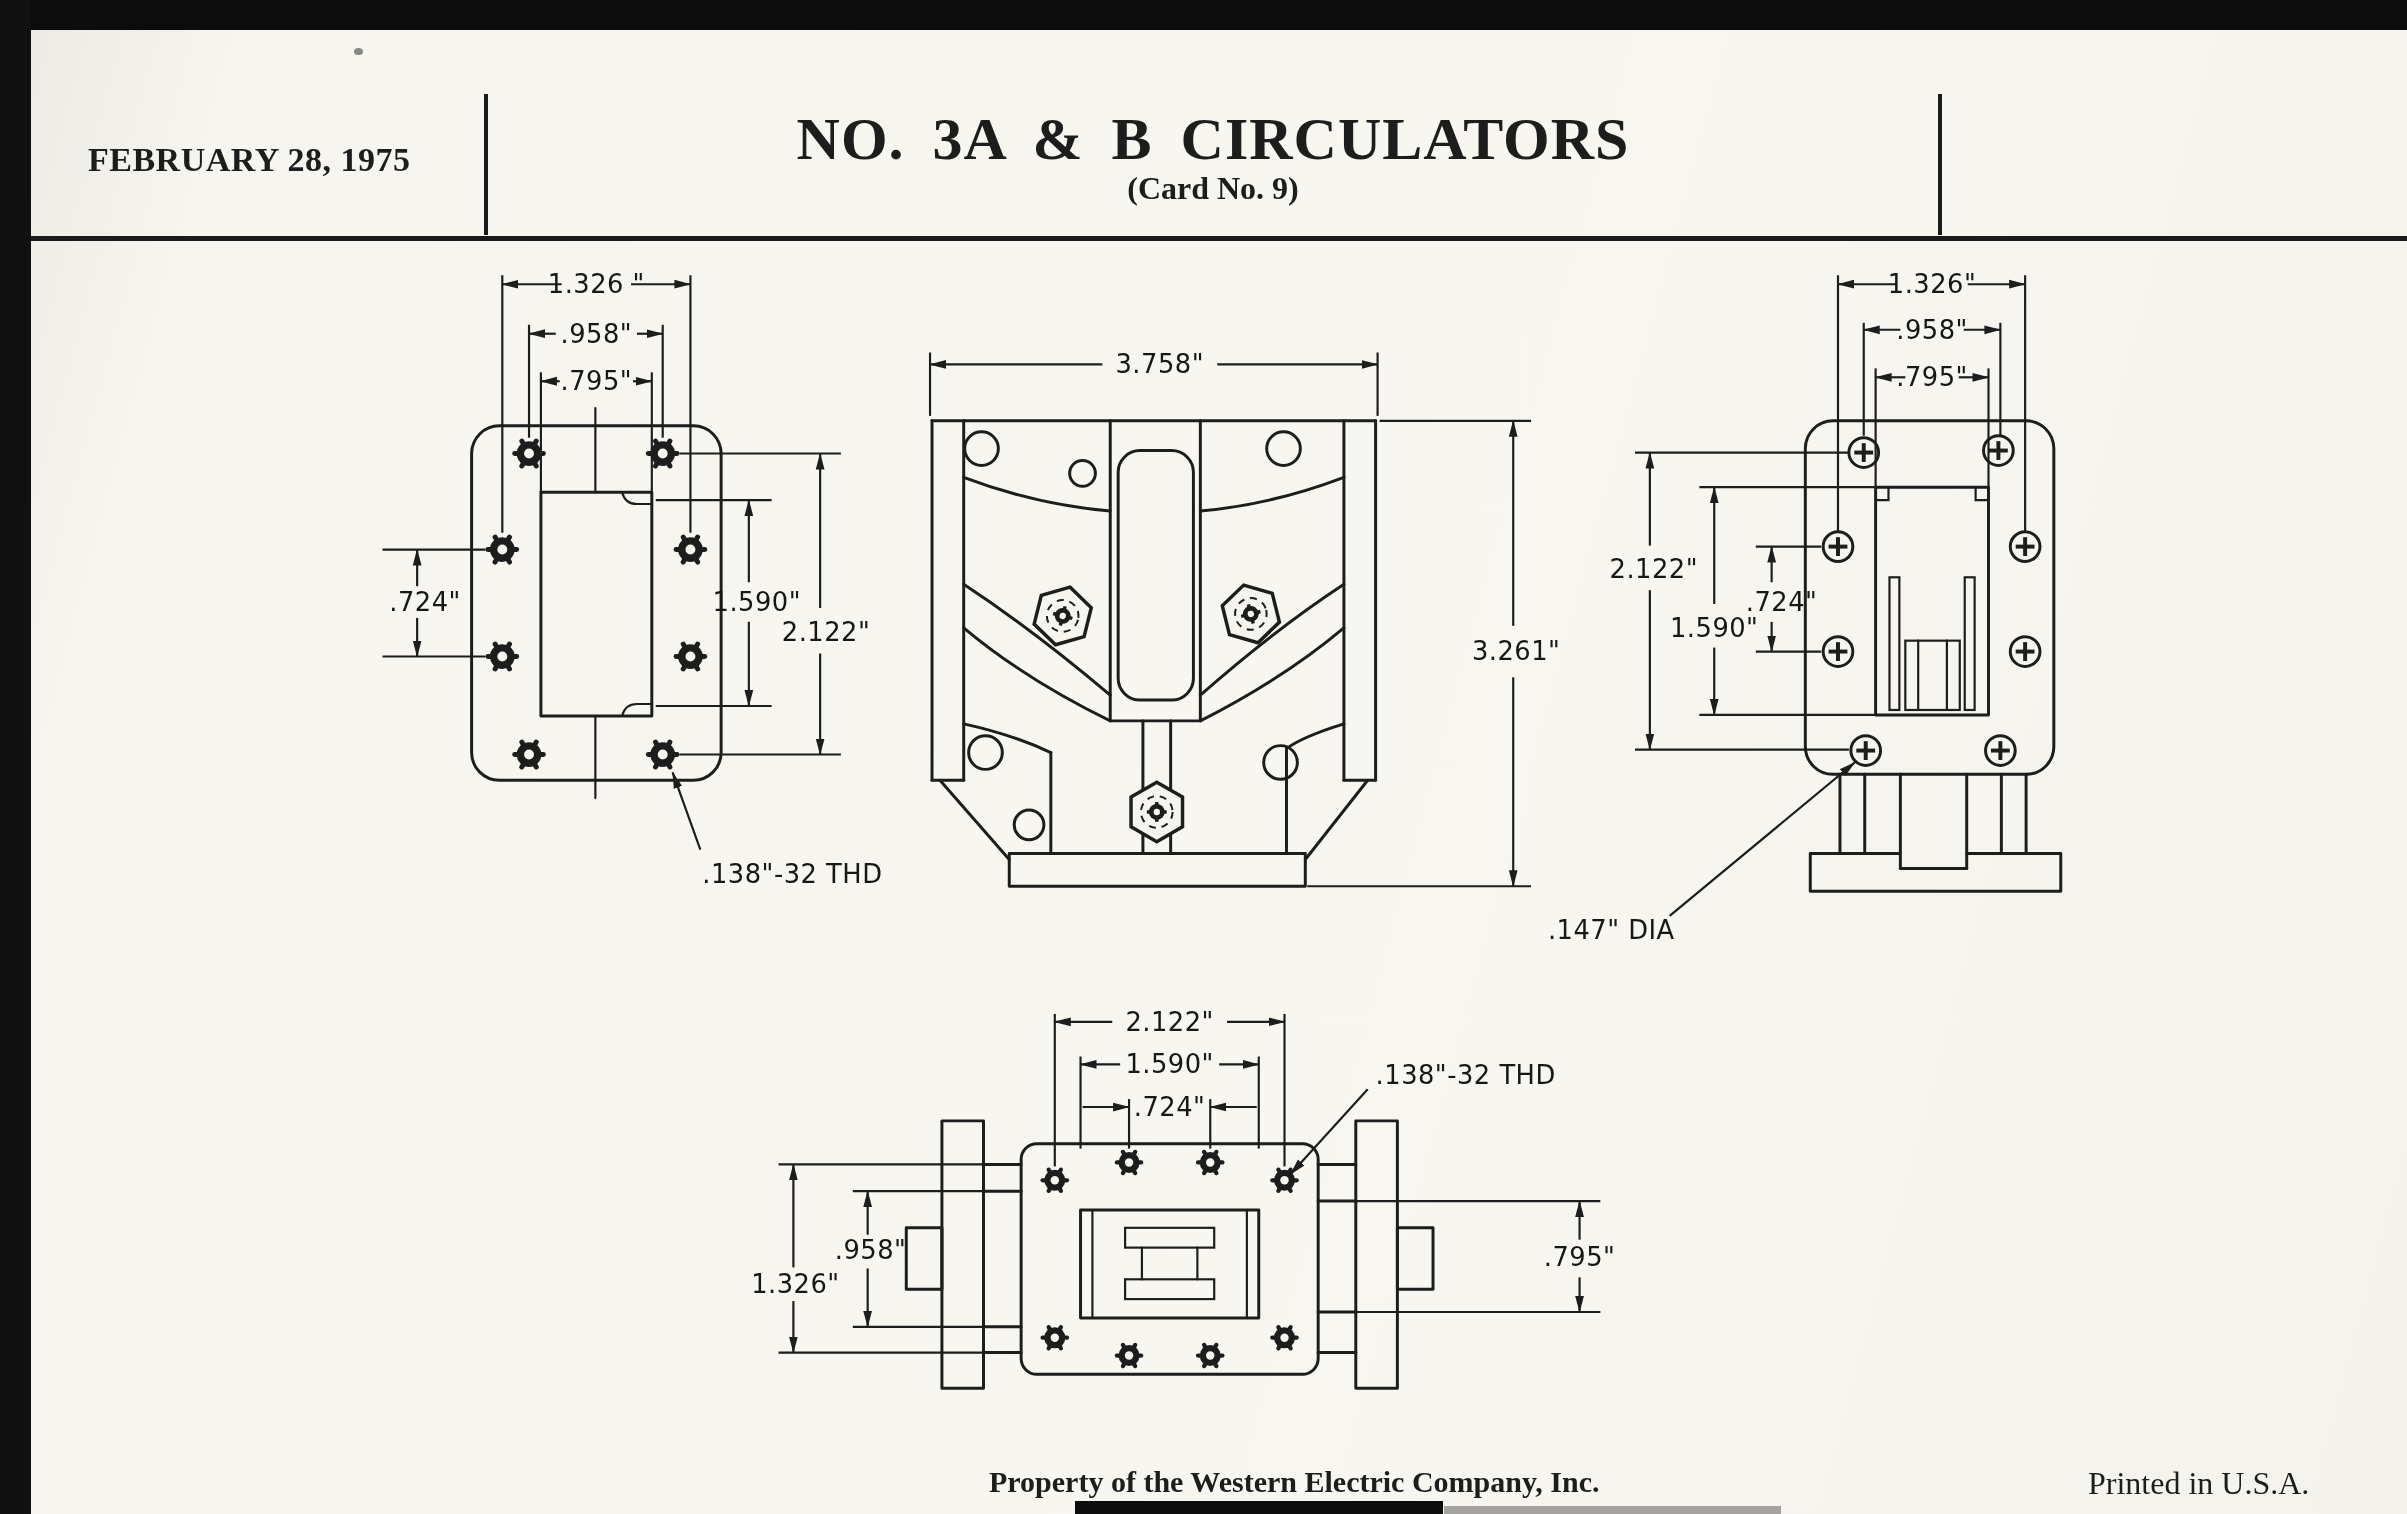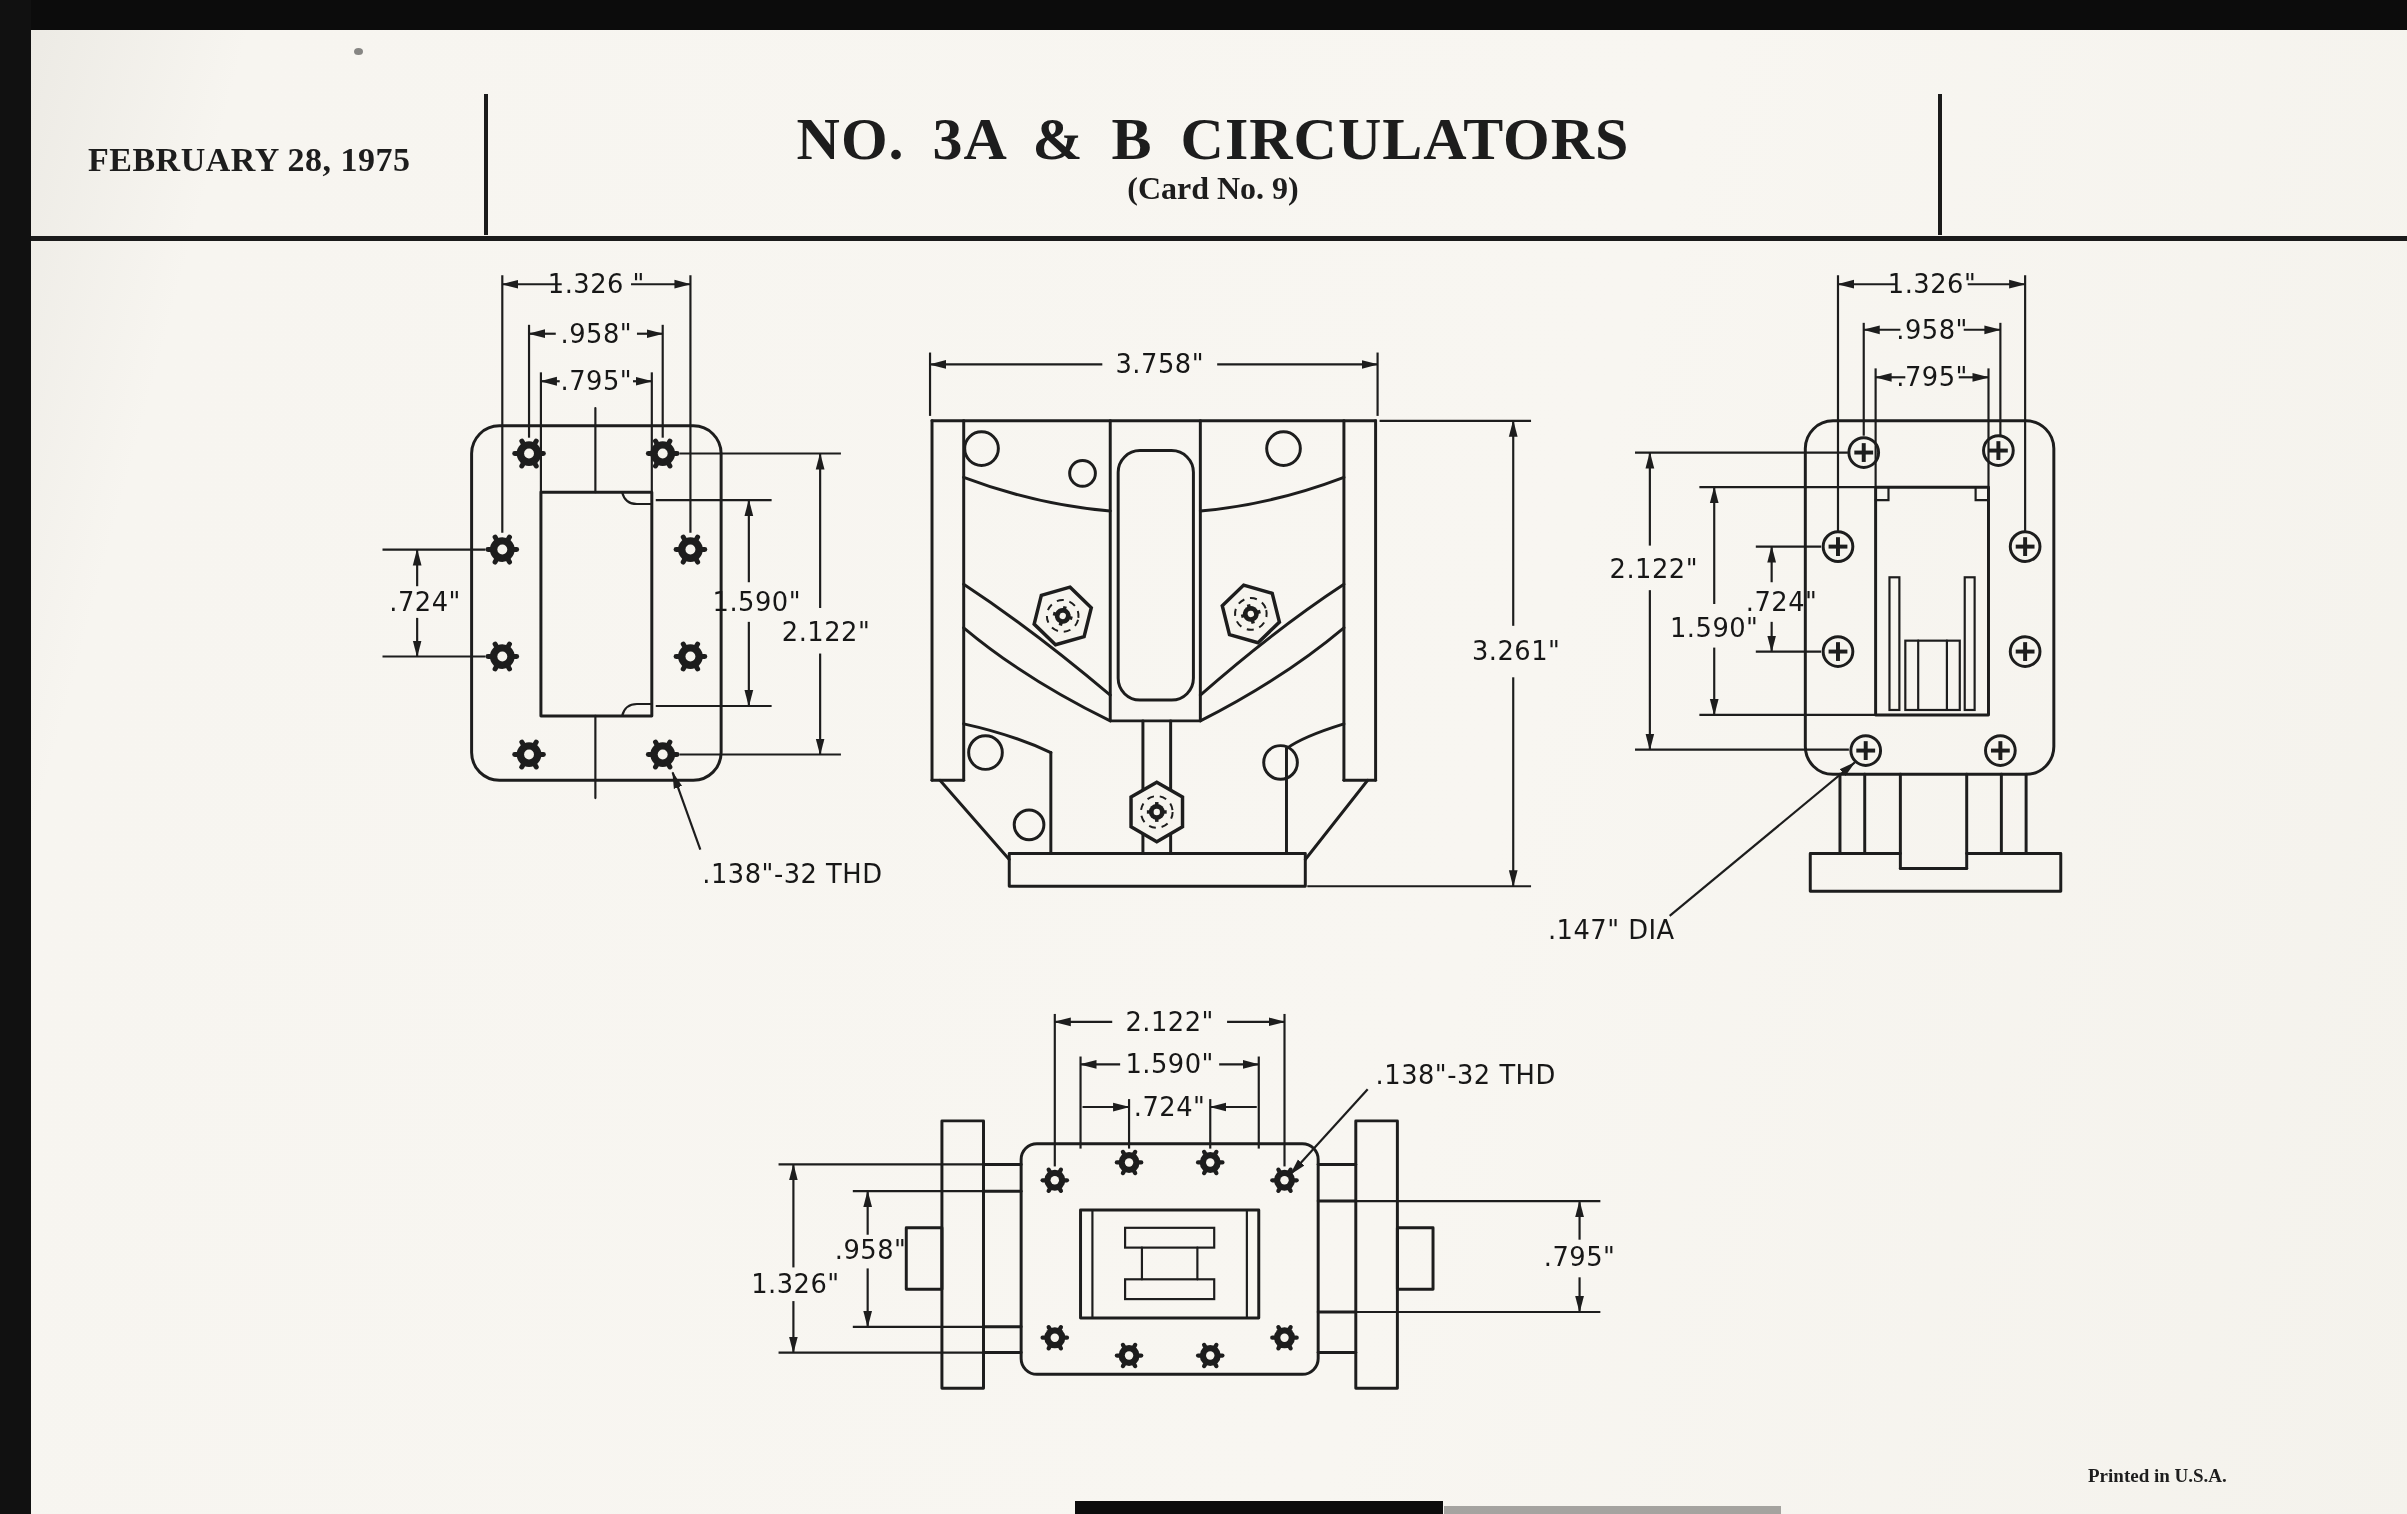--- a/index.html
+++ b/index.html
@@ -4,21 +4,21 @@
 <style>
   html,body{margin:0;padding:0;background:#111;}
   #page{position:relative;width:2408px;height:1515px;background:linear-gradient(105deg,#eceae4 0%,#f7f5f0 8%,#f8f6f1 60%,#f4f2ec 100%);overflow:hidden;font-family:"Liberation Serif",serif;color:#1d1d1d;margin-left:31px;}
   .scanbar{position:absolute;background:#0c0c0c;}
   .hdr-date{position:absolute;left:57px;top:141px;font-size:34px;font-weight:bold;letter-spacing:0.5px;}
   .hdr-title{position:absolute;left:0;top:105px;width:2364px;text-align:center;font-size:60px;font-weight:bold;letter-spacing:1px;word-spacing:12px;}
   .hdr-sub{position:absolute;left:0;top:170px;width:2364px;text-align:center;font-size:32px;font-weight:bold;}
   .vrule{position:absolute;top:94px;width:4px;height:141px;background:#1b1b1b;}
   .hrule{position:absolute;left:0;top:236px;width:2408px;height:5px;background:#1b1b1b;}
   .ftr-prop{position:absolute;left:958px;top:1465px;font-size:30px;font-weight:bold;}
-  .ftr-usa{position:absolute;left:2057px;top:1465px;font-size:19px;font-weight:bold;}
+  .ftr-usa{position:absolute;left:2057px;top:1465px;font-size:32px;font-weight:normal;}
   .speck{position:absolute;background:#2a2a2a;border-radius:50%;}
   svg{position:absolute;left:0;top:0;}
   .s3{stroke:#1d1d1d;stroke-width:3;fill:none;stroke-linecap:round;stroke-linejoin:round;}
   .s2{stroke:#1d1d1d;stroke-width:2.2;fill:none;stroke-linecap:round;}
   .dimln{stroke:#1d1d1d;stroke-width:2.2;fill:none;}
   .dimtxt{font:26px "DejaVu Sans",sans-serif;fill:#171717;letter-spacing:.5px;}
 </style>
 </head>
 <body>
 
@@ -297,18 +297,19 @@
       <text x="1150" y="1041" text-anchor="middle" class="dimtxt">2.122"</text>
       <text x="1150" y="1084" text-anchor="middle" class="dimtxt">1.590"</text>
       <text x="1150" y="1127" text-anchor="middle" class="dimtxt">.724"</text>
       <text x="1358" y="1095" class="dimtxt">.138"-32 THD</text>
       <text x="772" y="1306" text-anchor="middle" class="dimtxt">1.326"</text>
       <text x="848" y="1272" text-anchor="middle" class="dimtxt">.958"</text>
       <text x="1564" y="1279" text-anchor="middle" class="dimtxt">.795"</text>
     </g>
   </svg>
 
+  <div class="ftr-prop">Property of the Western Electric Company, Inc.</div>
   <div class="ftr-usa">Printed in U.S.A.</div>
   <div class="scanbar" style="left:1044px;top:1501px;width:368px;height:14px;"></div>
   <div class="scanbar" style="left:1413px;top:1506px;width:337px;height:9px;opacity:.35;"></div>
 
 </div>
 
 
 </body></html>

